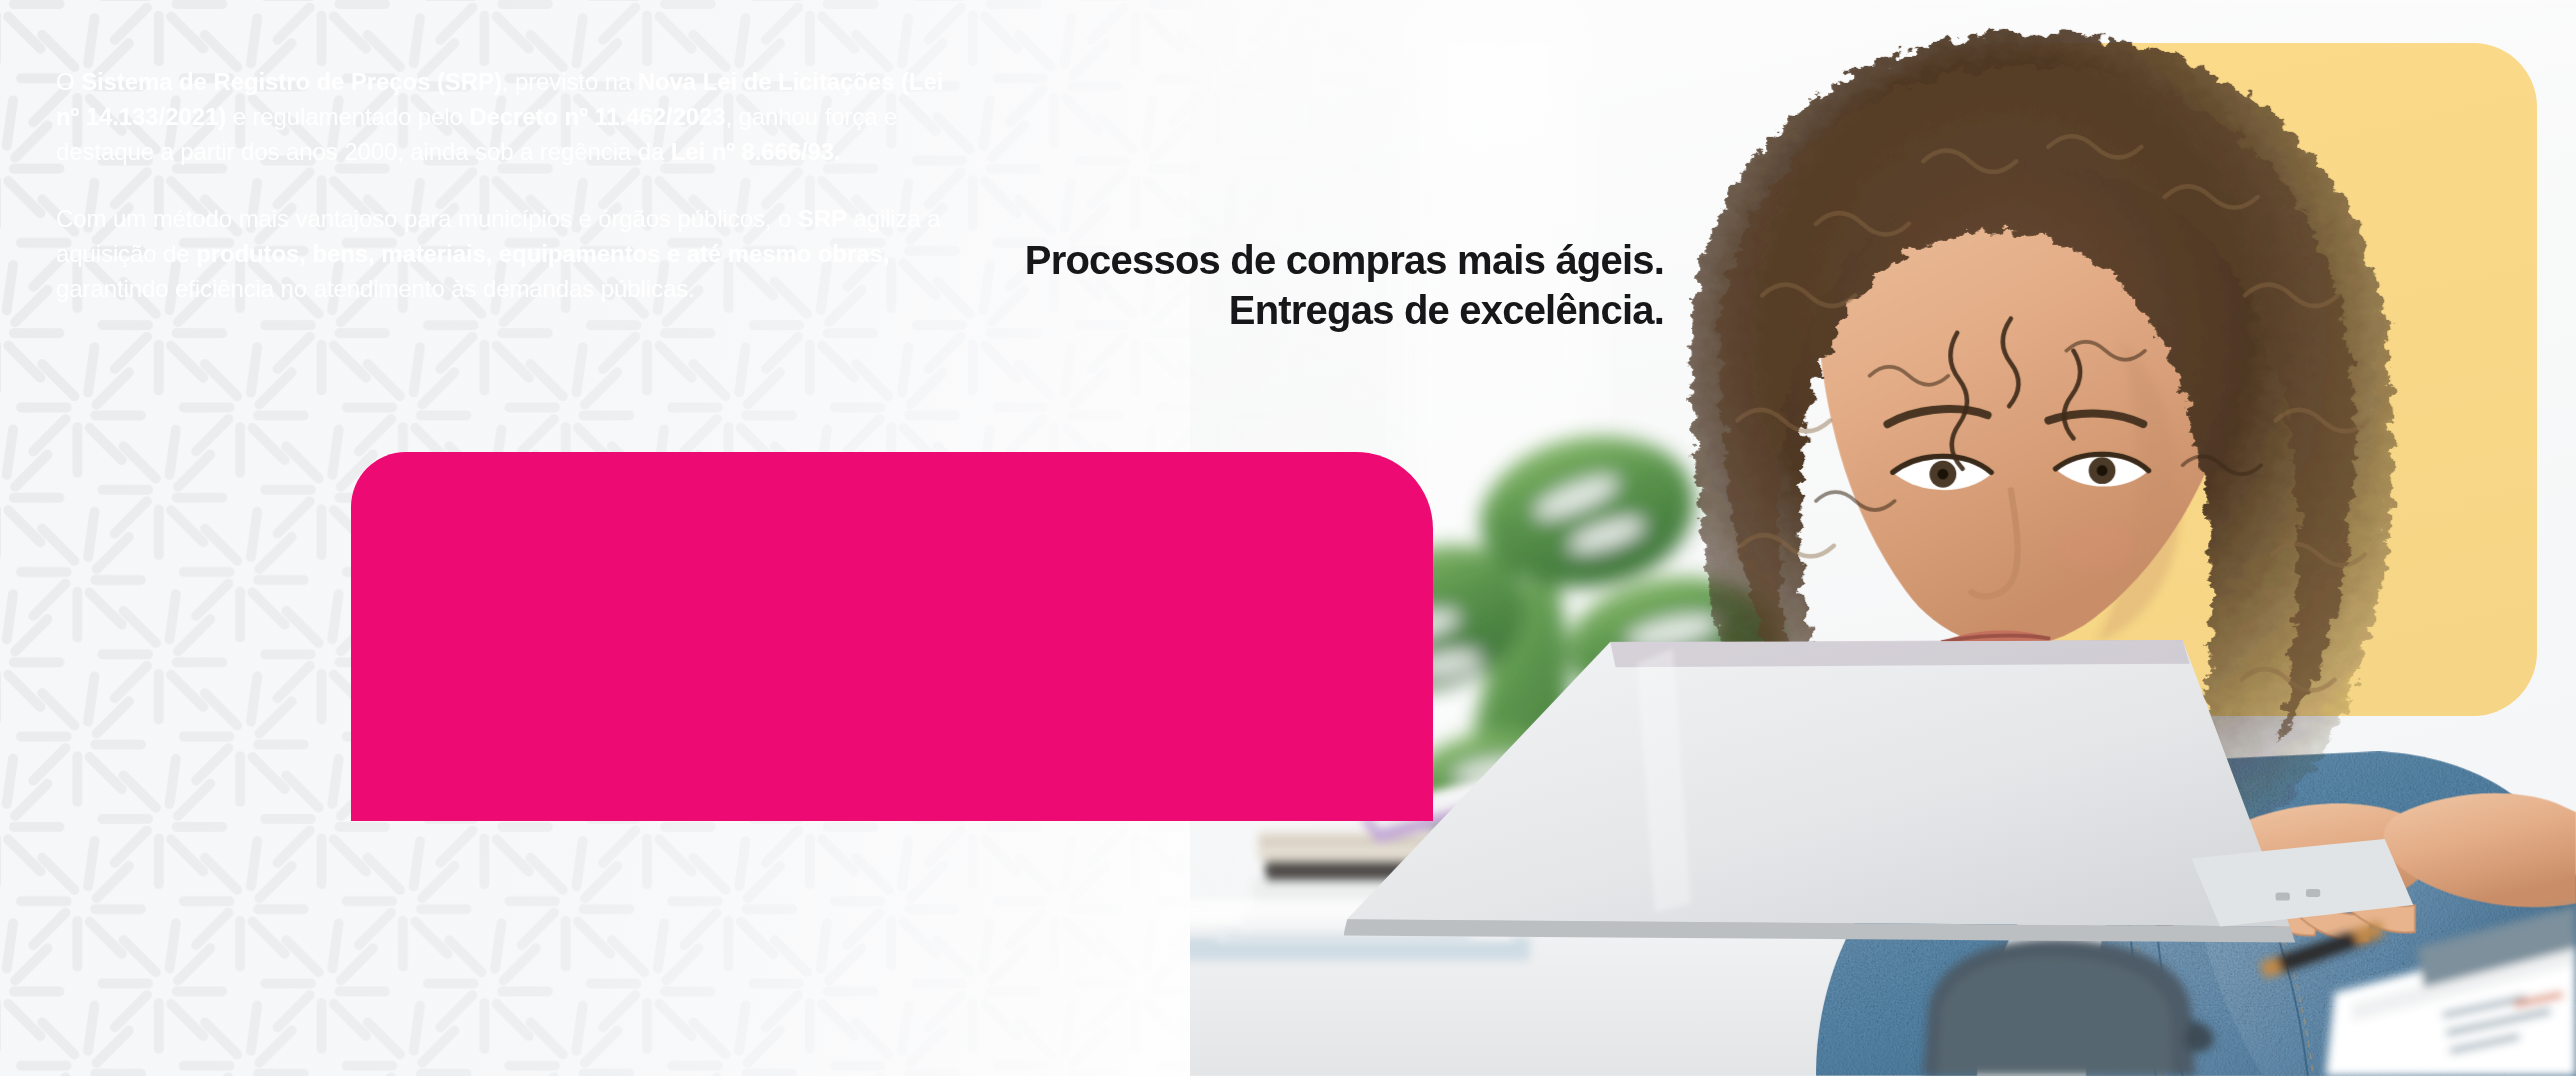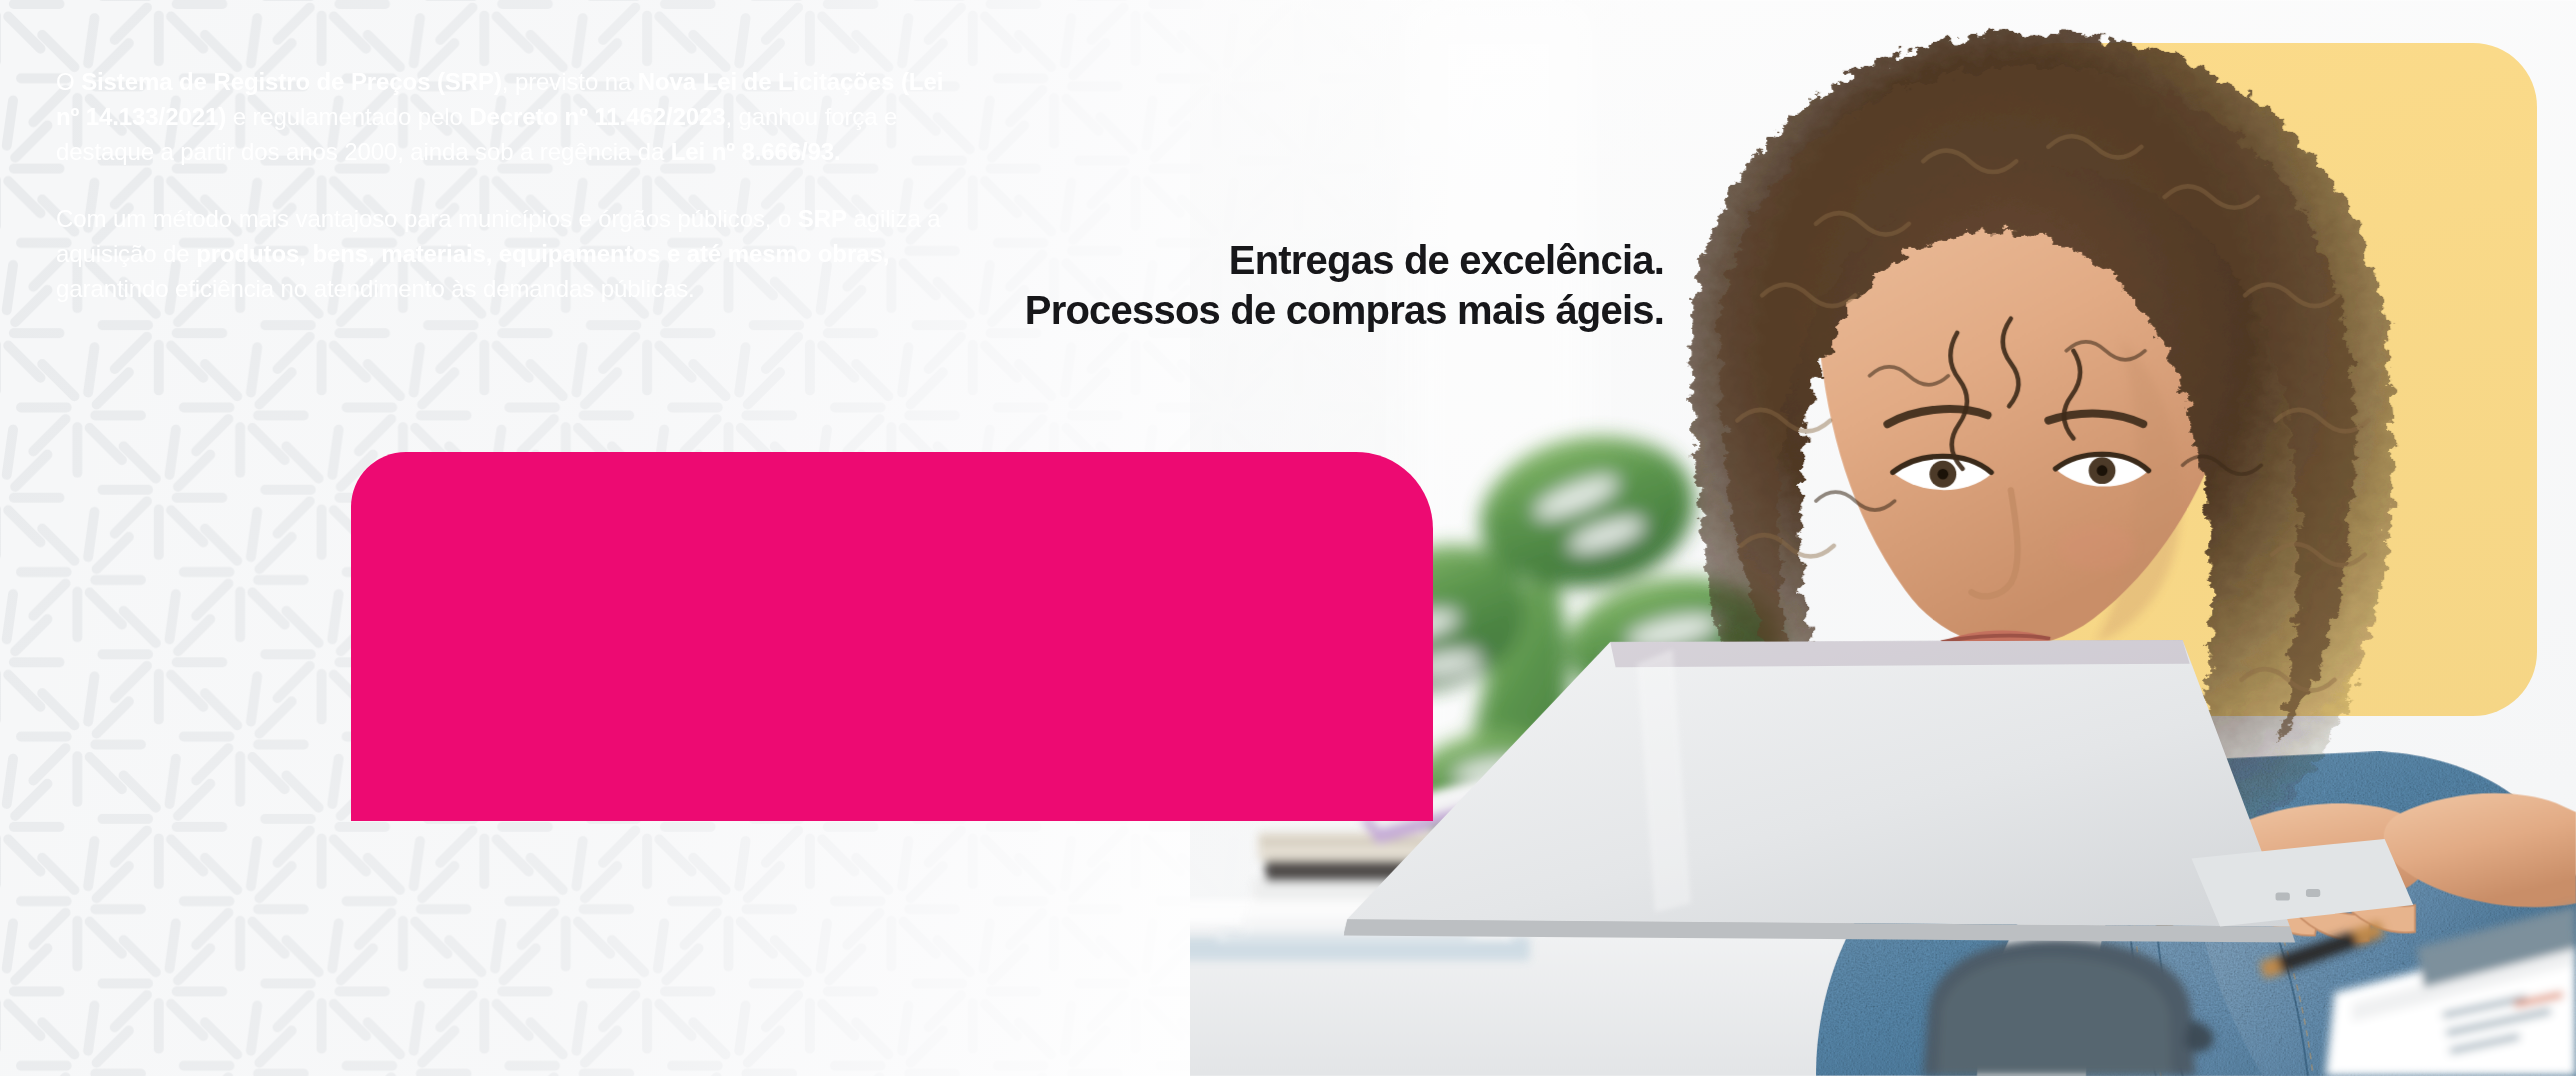--- a/index.html
+++ b/index.html
@@ -388,18 +388,18 @@
       <path d="M176 1028 L1230 1036 L1236 1054 L172 1046 Z" fill="#bcbfc2"></path>
       <path d="M500 742 L540 726 L560 1010 L520 1020 Z" fill="#ffffff" opacity="0.32" filter="url(#blurSm2)"></path>
 
       <path d="M1120 960 L1336 938 L1368 1012 L1152 1036 Z" fill="#e1e4e6"></path>
       <rect x="1214" y="998" width="16" height="9" rx="3" fill="#b6babd"></rect>
       <rect x="1248" y="994" width="16" height="9" rx="3" fill="#b6babd"></rect>
     </svg>
   </div>
 
   <h1 class="headline">
+    <span class="hl-line">Processos de compras mais ágeis.</span>
     <span class="hl-line">Entregas de excelência.</span>
-    <span class="hl-line">Processos de compras mais ágeis.</span>
   </h1>
 
 </div>
 
 
 </body></html>

